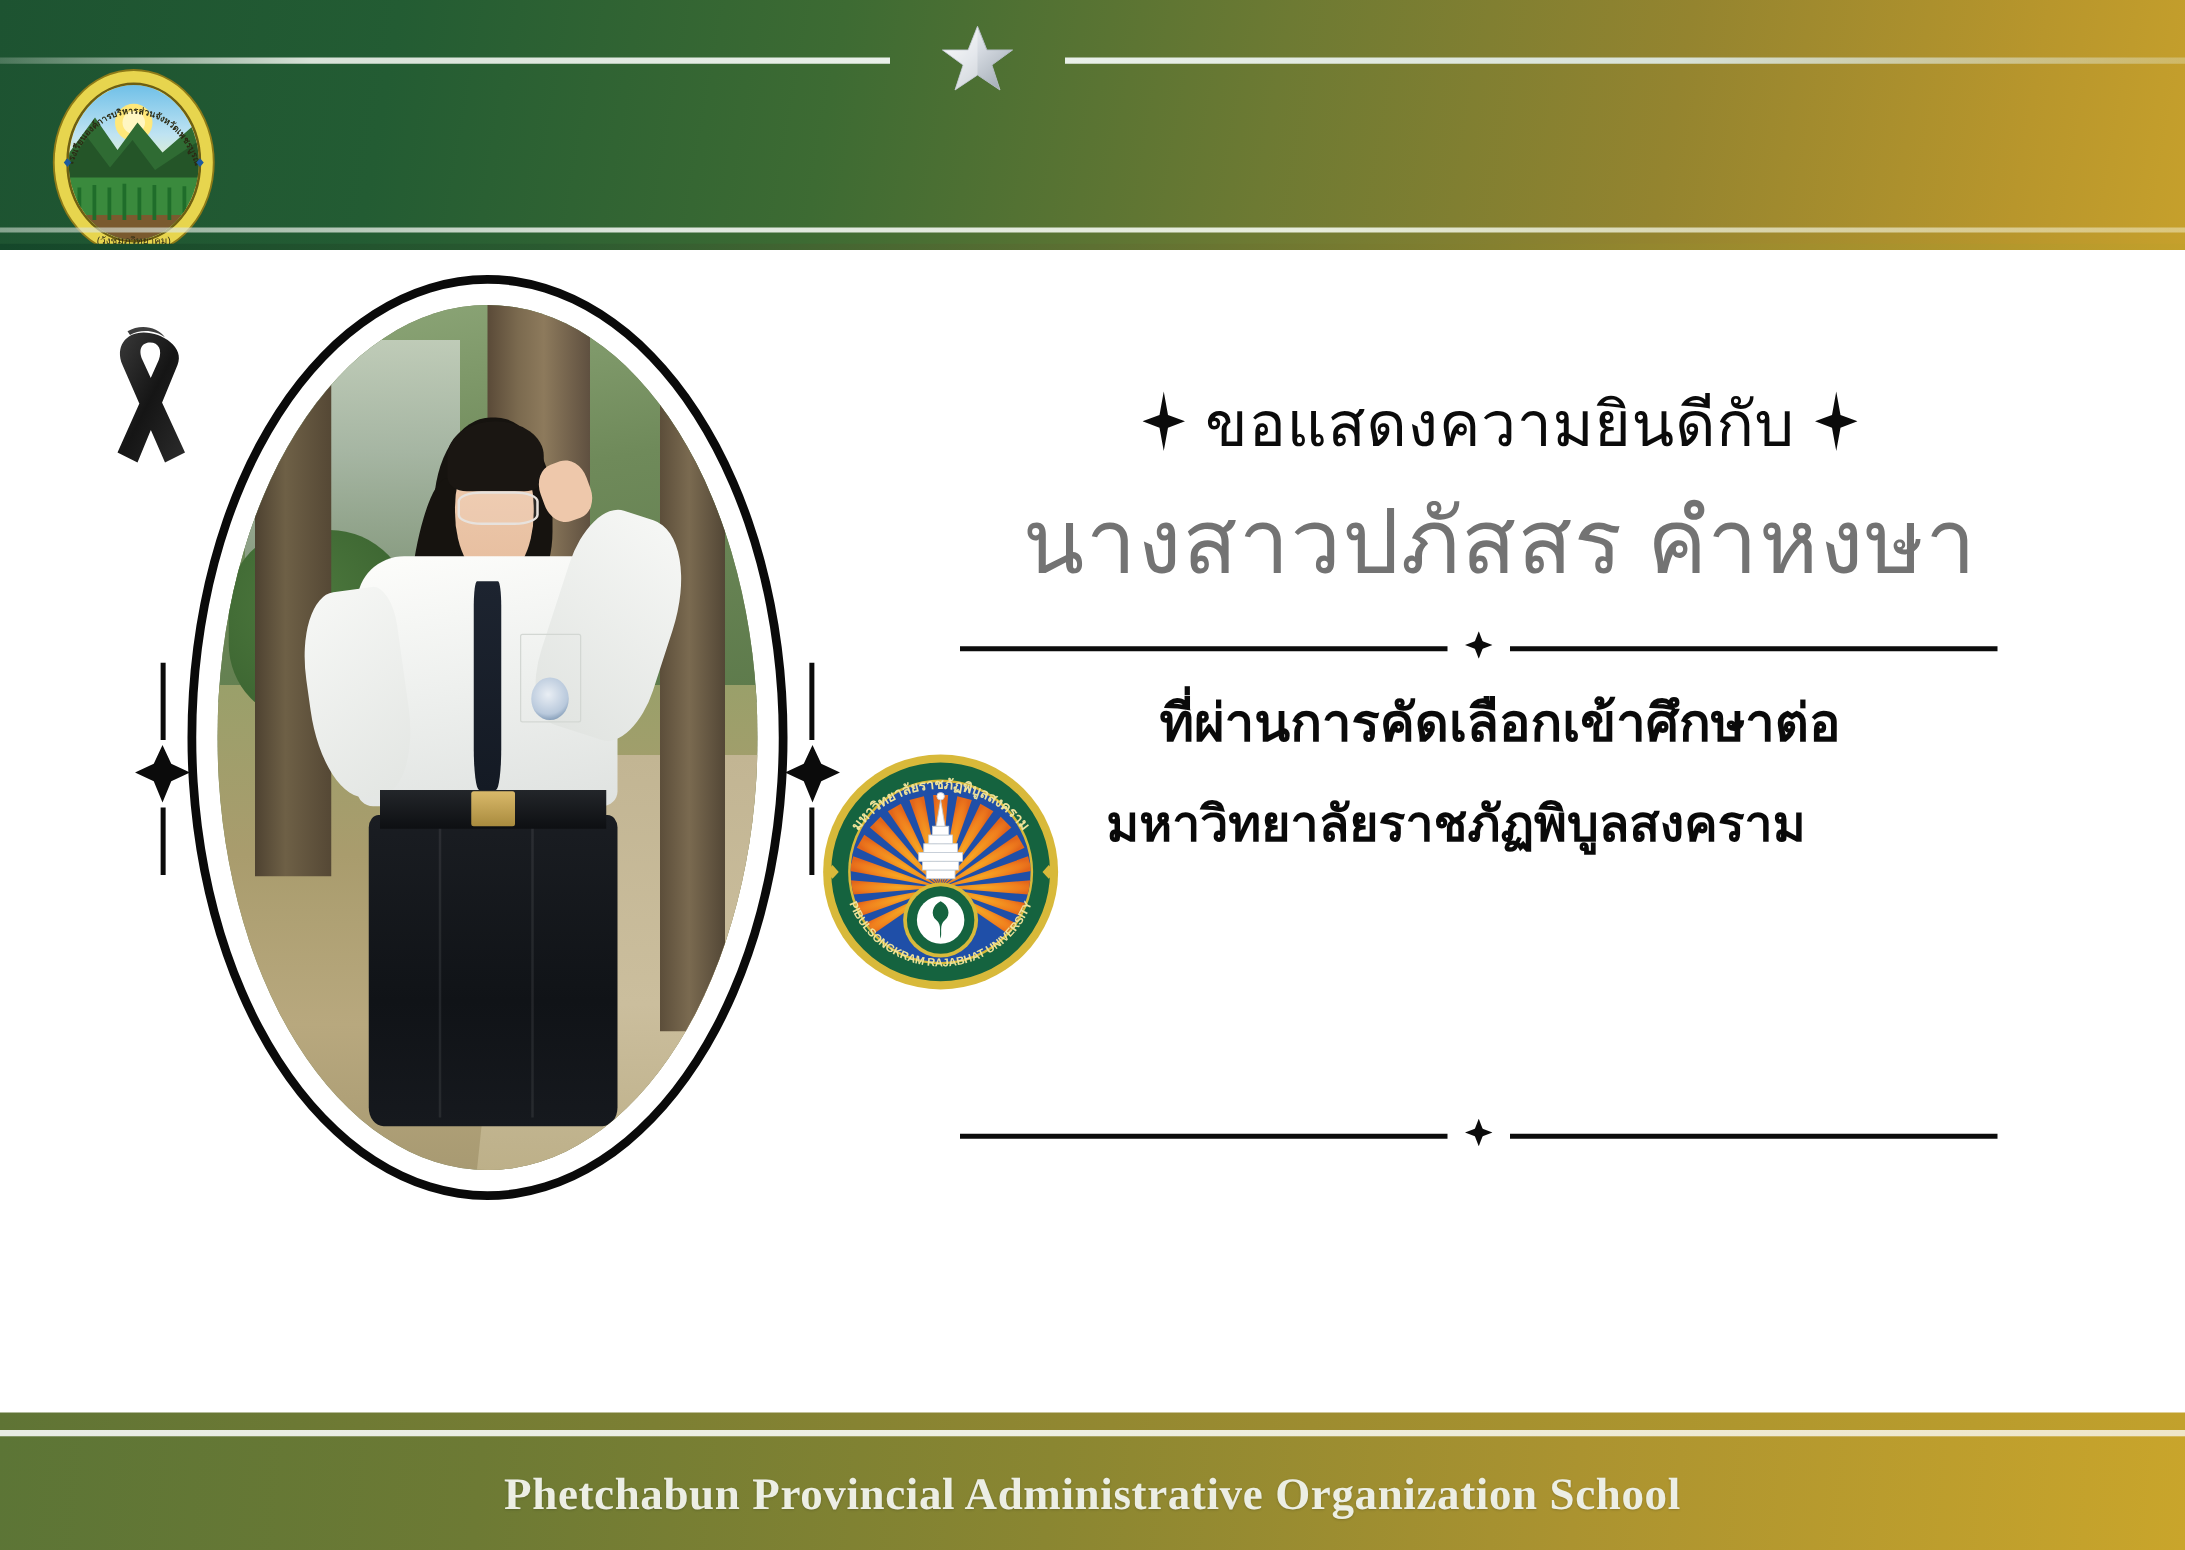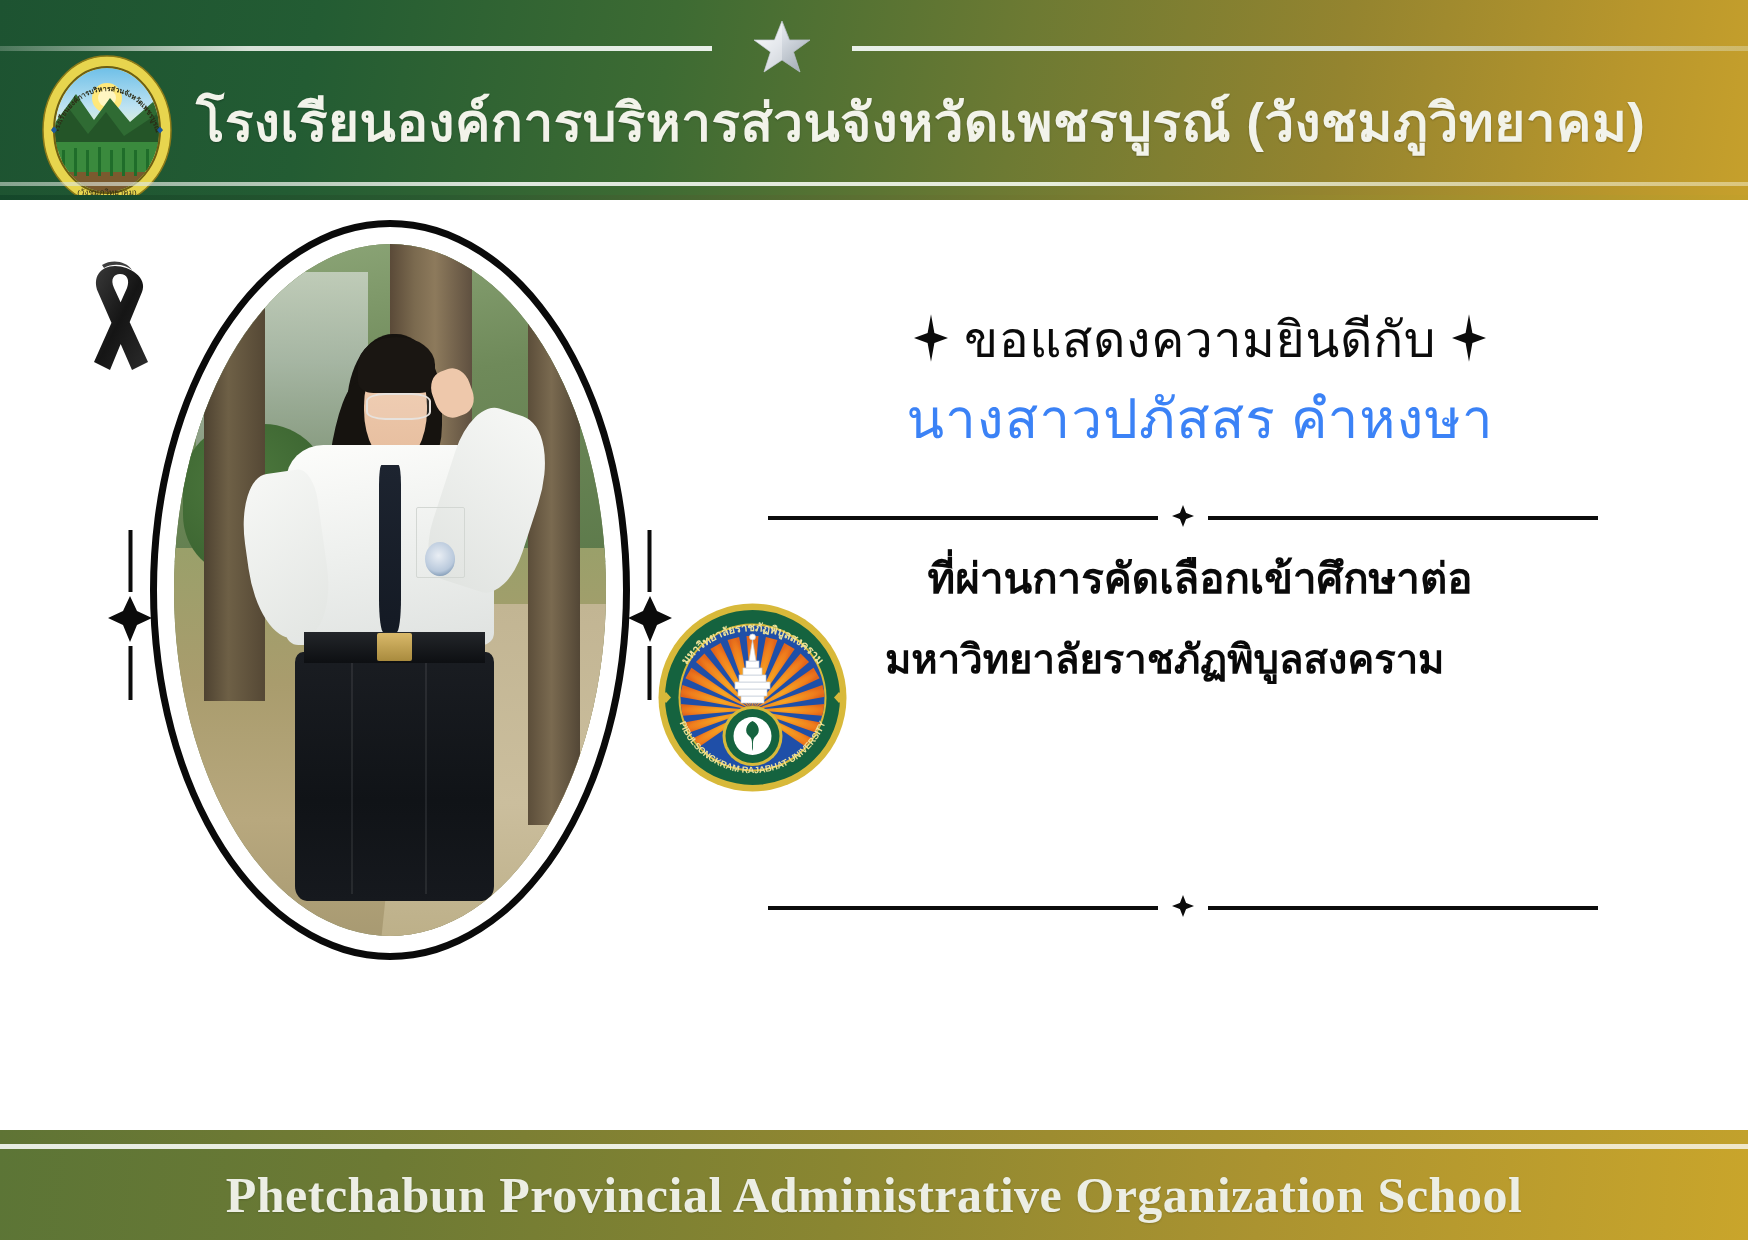--- a/index.html
+++ b/index.html
@@ -263,22 +263,22 @@
     letter-spacing: 0.5px;
     white-space: nowrap;
   }
 
   .student-name {
     position: absolute;
     left: 0; top: 175px;
     width: 1020px;
     text-align: center;
     font-family: "Liberation Serif", "DejaVu Serif", serif;
-    font-size: 55px;
-    color: #3b82f6;
+    font-size: 72px;
+    color: #737373;
     letter-spacing: 1px;
     white-space: nowrap;
   }
 
   .divider {
     position: absolute;
     left: 78px;
     width: 830px;
     display: flex;
     align-items: center;
@@ -345,21 +345,21 @@
     width: 1748px;
     height: 91px;
     background: linear-gradient(95deg, #5c7536 0%, #6d7a34 22%, #8a8631 48%, #ab9330 72%, #c9a52b 100%);
     display: flex;
     align-items: center;
     justify-content: center;
   }
   .footer-text {
     font-family: "Liberation Serif", "DejaVu Serif", serif;
     font-weight: 700;
-    font-size: 50px;
+    font-size: 36px;
     letter-spacing: 0.5px;
     color: #eceee4;
     white-space: nowrap;
     text-shadow: 0 1px 2px rgba(0,0,0,0.18);
   }
 </style>
 </head>
 <body>
 
 <div class="poster">
@@ -422,21 +422,20 @@
           <textPath href="#sealTopArc" startOffset="50%" text-anchor="middle">โรงเรียนองค์การบริหารส่วนจังหวัดเพชรบูรณ์</textPath>
         </text>
         <text x="67" y="141" text-anchor="middle" font-family="'Liberation Sans', sans-serif" font-size="8" fill="#2b2a14">(วังชมภูวิทยาคม)</text>
         <g fill="#1c5a9e">
           <polygon points="11,76 14,72.5 17,76 14,79.5"></polygon>
           <polygon points="117,76 120,72.5 123,76 120,79.5"></polygon>
         </g>
       </svg>
     </div>
 
-    <div class="header-title">โรงเรียนองค์การบริหารส่วนจังหวัดเพชรบูรณ์ (วังชมภูวิทยาคม)</div>
 
     <div class="hdr-bottom-rule"></div>
     <div class="hdr-bottom-rule2"></div>
   </div>
 
   <div class="body-area">
 
     <div class="ribbon">
       <svg viewBox="0 0 90 130" width="90" height="130">
         <defs>

